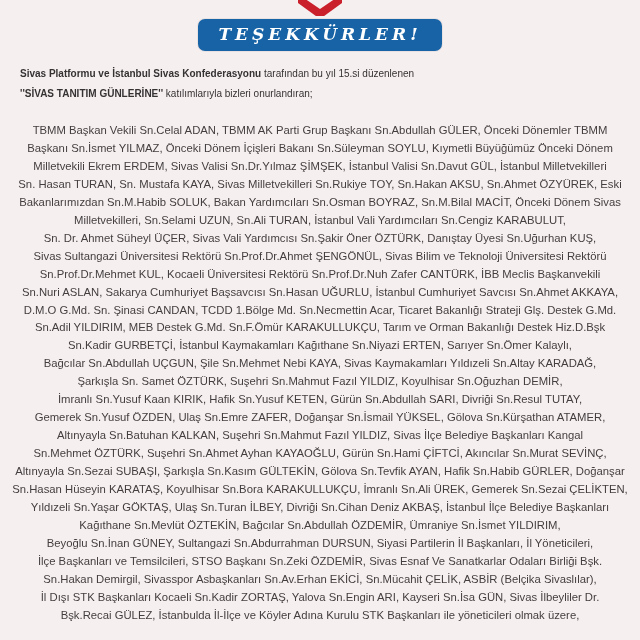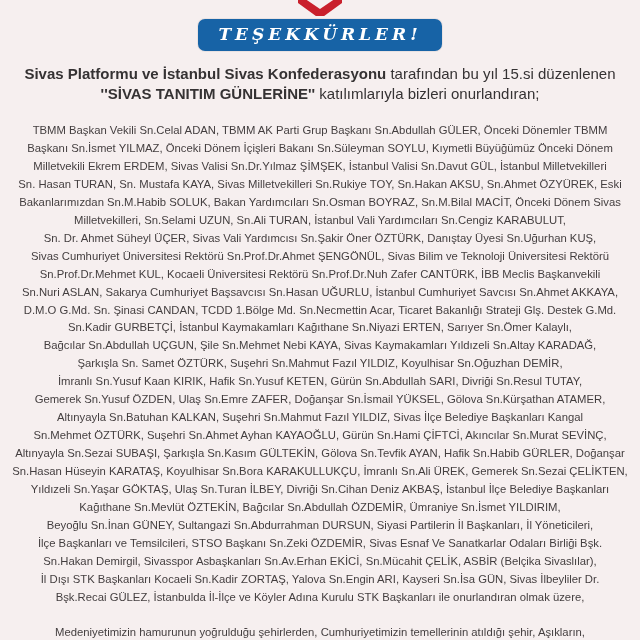--- a/index.html
+++ b/index.html
@@ -32,22 +32,21 @@
     font-family: "DejaVu Serif", serif;
     font-style: italic;
     font-size: 17px;
     letter-spacing: 4px;
     font-weight: 600;
   }
 
   .intro {
     margin: 13px auto 0 auto;
     width: 600px;
-    text-align: center;
-    font-size: 15px;
+    font-size: 10px;
     line-height: 20px;
     color: #353233;
   }
   .intro .b { font-weight: bold; }
 
   .body-lines {
     margin: 18px auto 0 auto;
     width: 632px;
     text-align: center;
     font-size: 11.3px;
@@ -86,37 +85,38 @@
   <p class="intro"><span class="b">Sivas Platformu ve İstanbul Sivas Konfederasyonu</span><span> tarafından bu yıl 15.si düzenlenen</span><br><span class="b">''SİVAS TANITIM GÜNLERİNE''</span><span> katılımlarıyla bizleri onurlandıran;</span></p>
 
   <div class="body-lines">
       <div class="line">TBMM Başkan Vekili Sn.Celal ADAN, TBMM AK Parti Grup Başkanı Sn.Abdullah GÜLER, Önceki Dönemler TBMM</div>
       <div class="line">Başkanı Sn.İsmet YILMAZ, Önceki Dönem İçişleri Bakanı Sn.Süleyman SOYLU, Kıymetli Büyüğümüz Önceki Dönem</div>
       <div class="line">Milletvekili Ekrem ERDEM, Sivas Valisi Sn.Dr.Yılmaz ŞİMŞEK, İstanbul Valisi Sn.Davut GÜL, İstanbul Milletvekilleri</div>
       <div class="line">Sn. Hasan TURAN, Sn. Mustafa KAYA, Sivas Milletvekilleri Sn.Rukiye TOY, Sn.Hakan AKSU, Sn.Ahmet ÖZYÜREK,  Eski</div>
       <div class="line">Bakanlarımızdan Sn.M.Habib SOLUK, Bakan Yardımcıları Sn.Osman BOYRAZ, Sn.M.Bilal MACİT, Önceki Dönem Sivas</div>
       <div class="line">Milletvekilleri, Sn.Selami UZUN,  Sn.Ali TURAN, İstanbul Vali Yardımcıları Sn.Cengiz KARABULUT,</div>
       <div class="line">Sn. Dr. Ahmet Süheyl ÜÇER, Sivas Vali Yardımcısı Sn.Şakir Öner ÖZTÜRK, Danıştay Üyesi Sn.Uğurhan KUŞ,</div>
-      <div class="line">Sivas Cumhuriyet Üniversitesi Rektörü Sn.Prof.Dr.Ahmet ŞENGÖNÜL, Sivas Bilim ve Teknoloji Üniversitesi Rektörü</div>
+      <div class="line">Sivas Sultangazi Üniversitesi Rektörü Sn.Prof.Dr.Ahmet ŞENGÖNÜL, Sivas Bilim ve Teknoloji Üniversitesi Rektörü</div>
       <div class="line">Sn.Prof.Dr.Mehmet KUL, Kocaeli Üniversitesi Rektörü Sn.Prof.Dr.Nuh Zafer CANTÜRK, İBB Meclis Başkanvekili</div>
       <div class="line">Sn.Nuri ASLAN, Sakarya Cumhuriyet Başsavcısı Sn.Hasan UĞURLU, İstanbul Cumhuriyet Savcısı Sn.Ahmet AKKAYA,</div>
       <div class="line">D.M.O G.Md. Sn. Şinasi CANDAN, TCDD 1.Bölge Md. Sn.Necmettin Acar, Ticaret Bakanlığı Strateji Glş. Destek G.Md.</div>
+      <div class="line">Sn.Adil YILDIRIM, MEB Destek G.Md. Sn.F.Ömür KARAKULLUKÇU, Tarım ve Orman Bakanlığı Destek Hiz.D.Bşk</div>
       <div class="line">Sn.Kadir GURBETÇİ, İstanbul Kaymakamları Kağıthane Sn.Niyazi ERTEN, Sarıyer Sn.Ömer Kalaylı,</div>
       <div class="line">Bağcılar Sn.Abdullah UÇGUN, Şile Sn.Mehmet Nebi KAYA, Sivas Kaymakamları Yıldızeli Sn.Altay KARADAĞ,</div>
       <div class="line">Şarkışla Sn. Samet ÖZTÜRK, Suşehri Sn.Mahmut Fazıl YILDIZ, Koyulhisar Sn.Oğuzhan DEMİR,</div>
       <div class="line">İmranlı Sn.Yusuf Kaan KIRIK, Hafik Sn.Yusuf KETEN, Gürün Sn.Abdullah SARI, Divriği Sn.Resul TUTAY,</div>
       <div class="line">Gemerek Sn.Yusuf ÖZDEN, Ulaş Sn.Emre ZAFER, Doğanşar Sn.İsmail YÜKSEL, Gölova Sn.Kürşathan ATAMER,</div>
       <div class="line">Altınyayla Sn.Batuhan KALKAN, Suşehri Sn.Mahmut Fazıl YILDIZ, Sivas İlçe Belediye Başkanları Kangal</div>
       <div class="line">Sn.Mehmet ÖZTÜRK, Suşehri Sn.Ahmet Ayhan KAYAOĞLU, Gürün Sn.Hami ÇİFTCİ, Akıncılar Sn.Murat SEVİNÇ,</div>
       <div class="line">Altınyayla Sn.Sezai SUBAŞI, Şarkışla Sn.Kasım GÜLTEKİN, Gölova Sn.Tevfik AYAN, Hafik Sn.Habib GÜRLER, Doğanşar</div>
       <div class="line">Sn.Hasan Hüseyin KARATAŞ, Koyulhisar Sn.Bora KARAKULLUKÇU, İmranlı Sn.Ali ÜREK, Gemerek Sn.Sezai ÇELİKTEN,</div>
       <div class="line">Yıldızeli Sn.Yaşar GÖKTAŞ, Ulaş Sn.Turan İLBEY, Divriği Sn.Cihan Deniz AKBAŞ, İstanbul İlçe Belediye Başkanları</div>
       <div class="line">Kağıthane Sn.Mevlüt ÖZTEKİN, Bağcılar Sn.Abdullah ÖZDEMİR, Ümraniye Sn.İsmet YILDIRIM,</div>
       <div class="line">Beyoğlu Sn.İnan GÜNEY, Sultangazi Sn.Abdurrahman DURSUN, Siyasi Partilerin İl Başkanları, İl Yöneticileri,</div>
       <div class="line">İlçe Başkanları ve Temsilcileri, STSO Başkanı Sn.Zeki ÖZDEMİR, Sivas Esnaf Ve Sanatkarlar Odaları Birliği Bşk.</div>
       <div class="line">Sn.Hakan Demirgil, Sivasspor Asbaşkanları Sn.Av.Erhan EKİCİ, Sn.Mücahit ÇELİK, ASBİR (Belçika Sivaslılar),</div>
       <div class="line">İl Dışı STK Başkanları Kocaeli Sn.Kadir ZORTAŞ, Yalova Sn.Engin ARI, Kayseri Sn.İsa GÜN, Sivas İlbeyliler Dr.</div>
-      <div class="line">Bşk.Recai GÜLEZ, İstanbulda İl-İlçe ve Köyler Adına Kurulu STK Başkanları ile onurlandıran olmak üzere,</div>
+      <div class="line">Bşk.Recai GÜLEZ, İstanbulda İl-İlçe ve Köyler Adına Kurulu STK Başkanları ile yöneticileri olmak üzere,</div>
     </div>
 
   <div class="closing">Medeniyetimizin hamurunun yoğrulduğu şehirlerden, Cumhuriyetimizin temellerinin atıldığı şehir, Aşıkların,</div>
 
 </div>
 
 </body></html>

